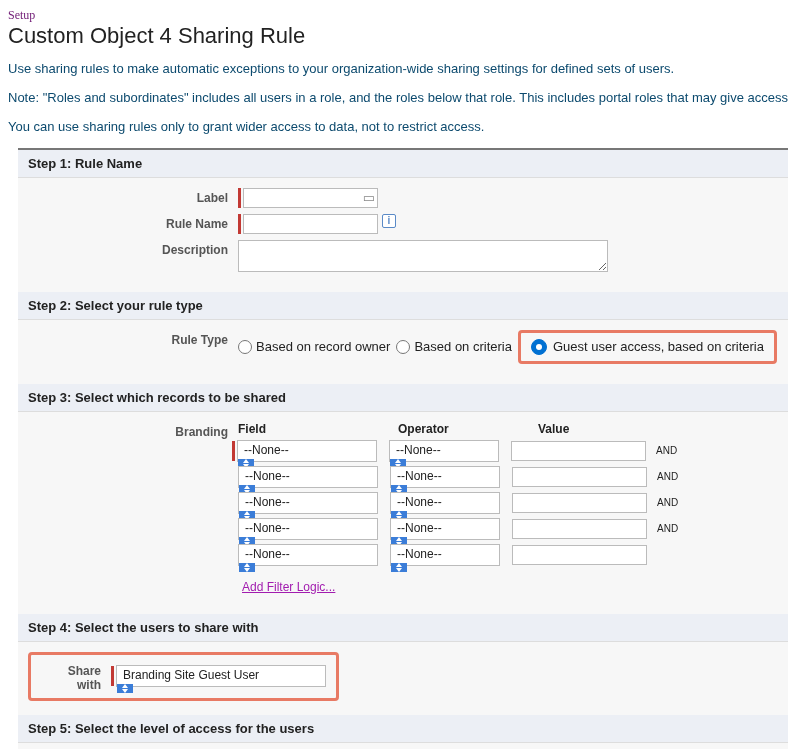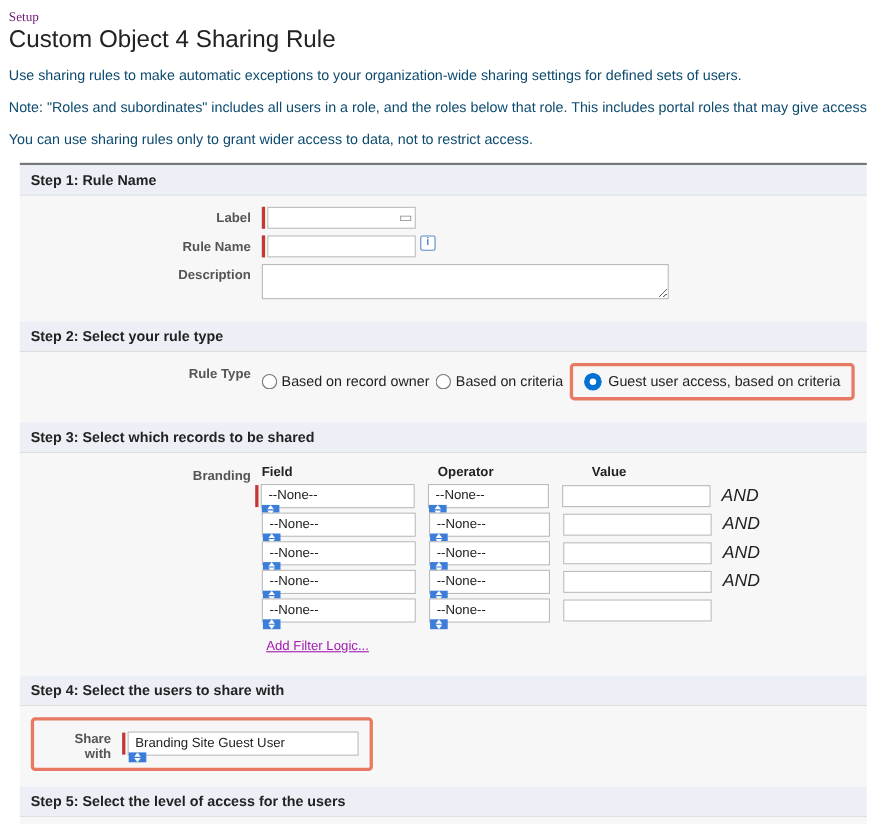--- a/index.html
+++ b/index.html
@@ -84,21 +84,21 @@
     padding: 6px 10px;
     display: inline-flex;
     align-items: center;
   }
   .criteria-table { }
   .criteria-head { display: flex; font-size: 12px; font-weight: bold; margin-bottom: 4px; }
   .criteria-row { display: flex; align-items: center; margin-bottom: 4px; }
   .crit-field { width: 160px; }
   .crit-op { width: 140px; }
   .crit-val { width: 130px; }
-  .crit-and { width: 50px; padding-left: 10px; font-size: 16px; font-style: italic; }
+  .crit-and { width: 50px; padding-left: 10px; font-size: 10px; }
   .sf-select {
     display: flex; align-items: stretch;
     border: 1px solid #bbb; background: #fff;
     height: 22px; margin-right: 12px; flex-direction: column;
   }
   .sf-select .sel-text { flex: 1; padding: 2px 6px; font-size: 12px; display: flex; align-items: center; }
   .sf-select .sel-btn {
     width: 16px; background: #3b7dd8;
     display: flex; flex-direction: column; align-items: center; justify-content: center;
     gap: 1px;

